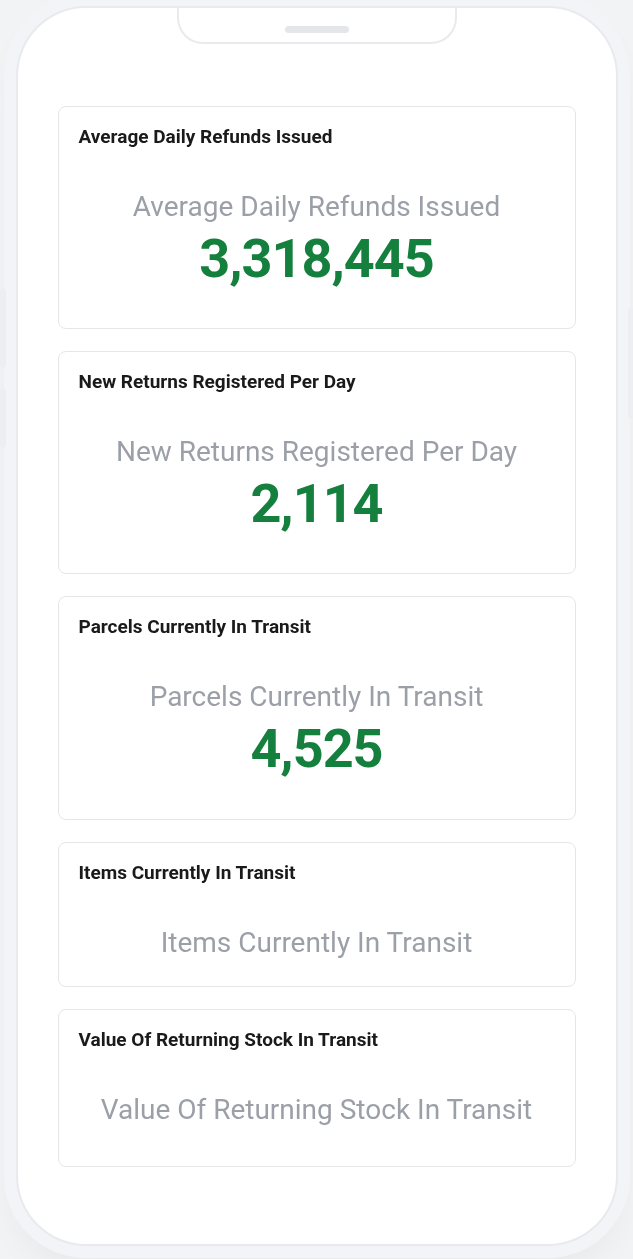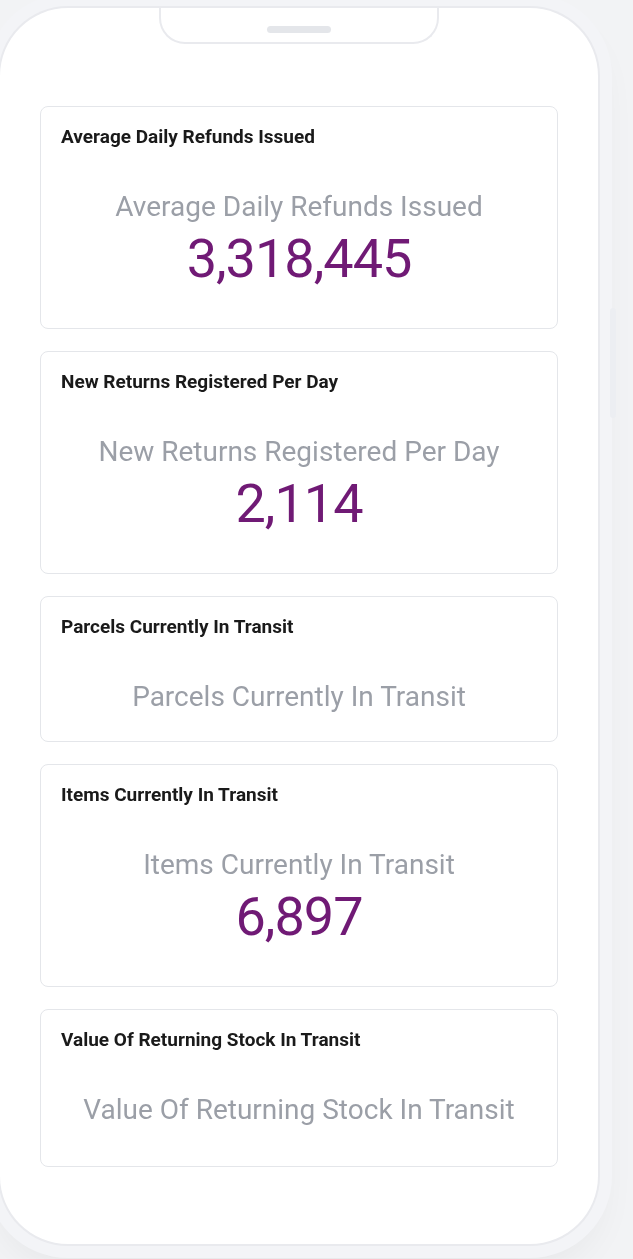--- a/index.html
+++ b/index.html
@@ -9,21 +9,21 @@
     background: #f2f3f5;
     font-family: -apple-system, BlinkMacSystemFont, "Segoe UI", Roboto, Helvetica, Arial, sans-serif;
     overflow: hidden;
   }
   .stage {
     width: 633px;
     height: 1259px;
     position: relative;
     display: flex;
     align-items: flex-start;
-    justify-content: flex-start;
+    justify-content: center;
   }
   .phone {
     position: relative;
     margin-top: 8px;
     width: 598px;
     height: 1236px;
     background: #ffffff;
     border-radius: 68px;
     box-shadow:
       0 0 0 2px #e9eaee,
@@ -100,22 +100,22 @@
   }
   .metric-label {
     font-size: 28px;
     color: #9b9fa7;
     text-align: center;
     font-weight: 400;
     line-height: 1.1;
   }
   .metric-value {
     font-size: 54px;
-    font-weight: 400;
-    color: #701a75;
+    font-weight: 700;
+    color: #15803d;
     text-align: center;
     margin-top: 6px;
     letter-spacing: -1px;
     line-height: 1.1;
     margin-bottom: 12px;
   }
 </style>
 </head>
 <body>
 
@@ -139,26 +139,26 @@
 
         <div class="card">
           <div class="card-header">New Returns Registered Per Day</div>
           <div class="metric-label">New Returns Registered Per Day</div>
           <div class="metric-value">2,114</div>
         </div>
 
         <div class="card">
           <div class="card-header">Parcels Currently In Transit</div>
           <div class="metric-label">Parcels Currently In Transit</div>
+          <div class="metric-value">4,525</div>
         </div>
 
         <div class="card">
           <div class="card-header">Items Currently In Transit</div>
           <div class="metric-label">Items Currently In Transit</div>
-          <div class="metric-value">6,897</div>
         </div>
 
         <div class="card">
           <div class="card-header">Value Of Returning Stock In Transit</div>
           <div class="metric-label">Value Of Returning Stock In Transit</div>
           <div class="metric-value"></div>
         </div>
 
       </div>
     </div>

